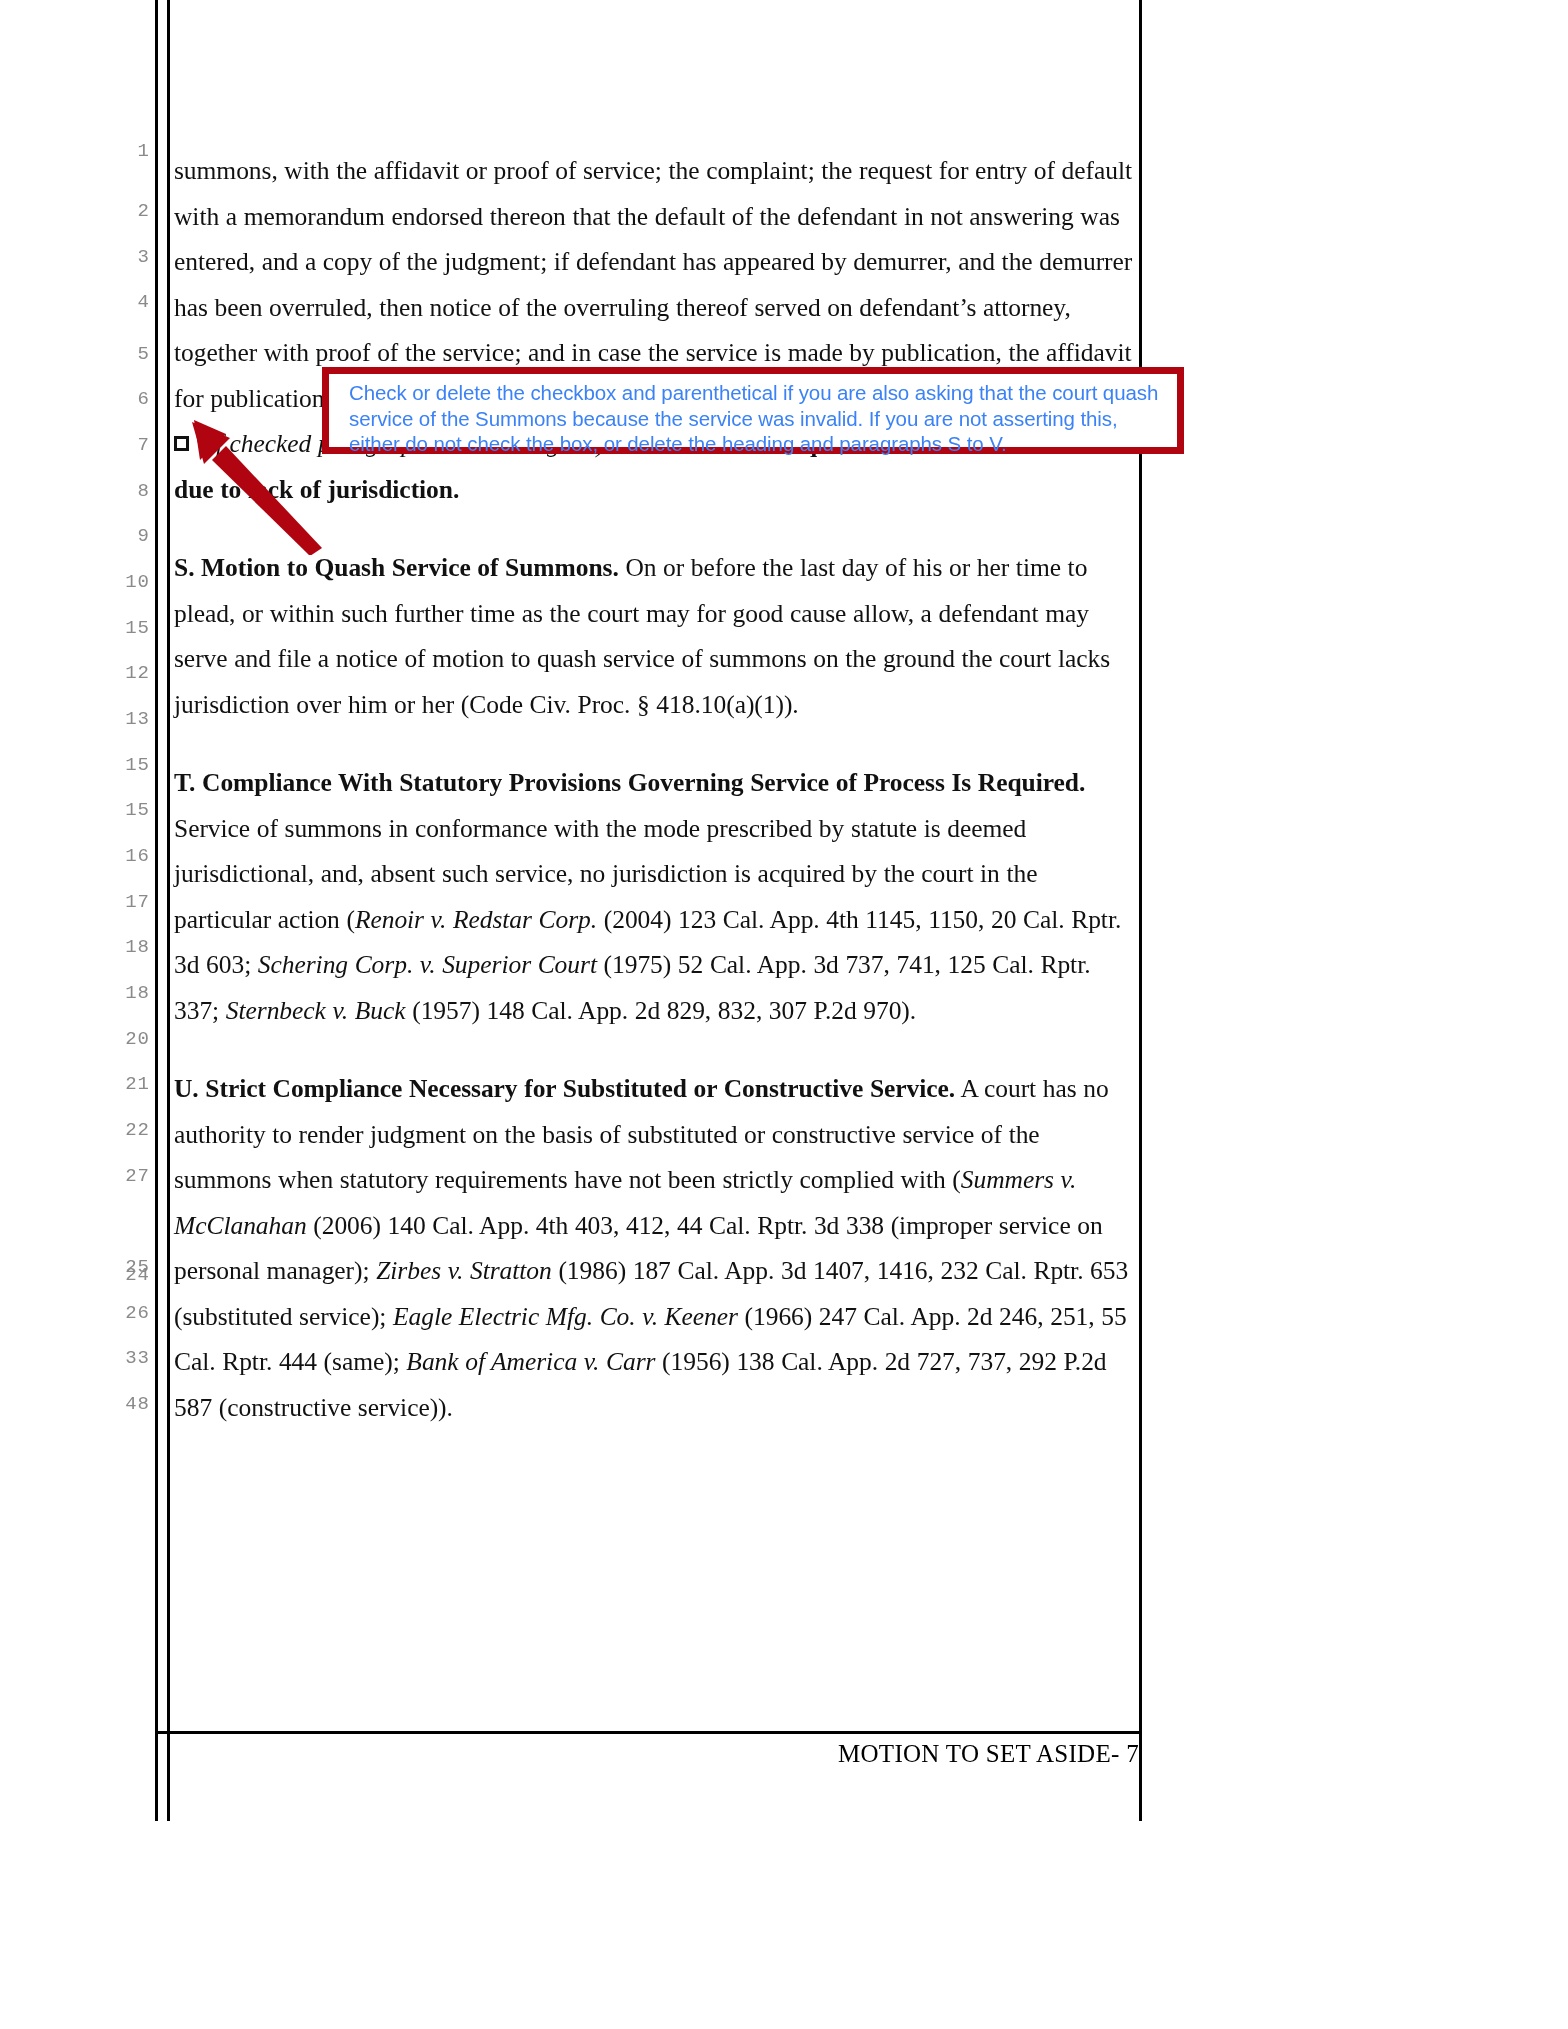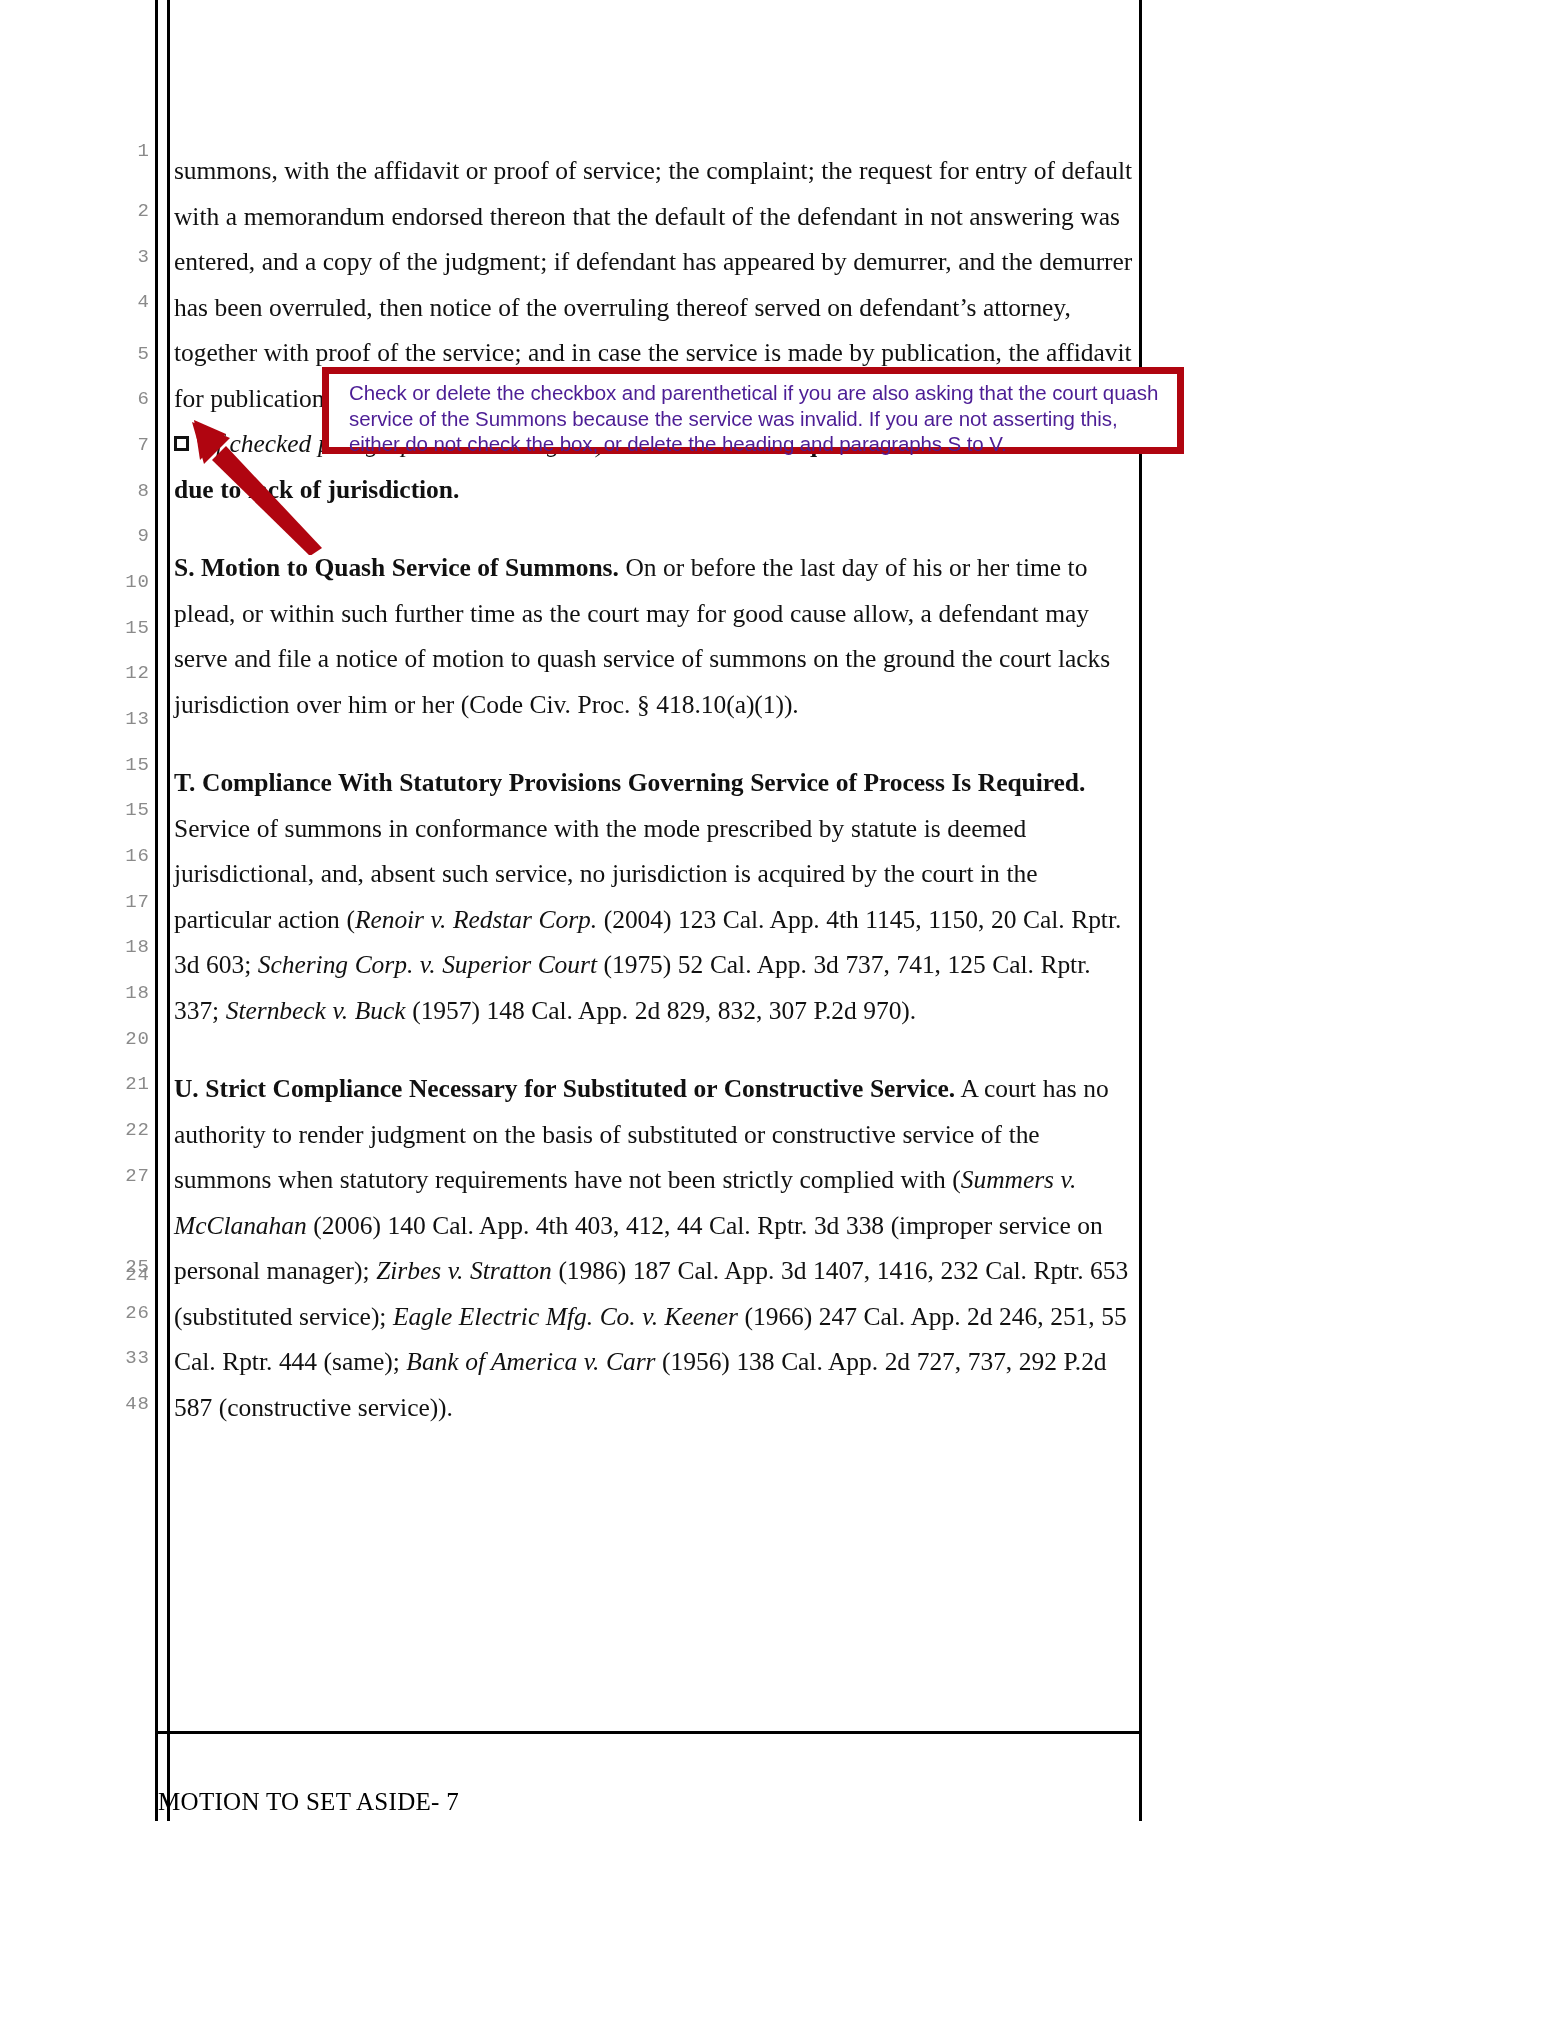--- a/index.html
+++ b/index.html
@@ -52,25 +52,24 @@
     top: 1731px;
     width: 981px;
     height: 0;
     border-top: 3px solid #000;
   }
   #footer-text {
     position: absolute;
     left: 158px;
     top: 1740px;
     width: 981px;
-    text-align: left;
+    text-align: right;
     font-size: 25px;
     letter-spacing: 0.3px;
     color: #000;
-    margin-top: 48px;
   }
 
   
   #line-numbers {
     position: absolute;
     left: 106px;
     top: 140px;
     width: 44px;
   }
   .line-no {
@@ -130,21 +129,21 @@
     z-index: 30;
   }
   #callout-text {
     position: absolute;
     left: 20px;
     top: 6px;
     width: 824px;
     font-family: "Liberation Sans", sans-serif;
     font-size: 20.5px;
     line-height: 25.5px;
-    color: #4c1d95;
+    color: #3b82f6;
     letter-spacing: -0.1px;
   }
 
   
   #arrow {
     position: absolute;
     left: 186px;
     top: 420px;
     width: 150px;
     height: 135px;

